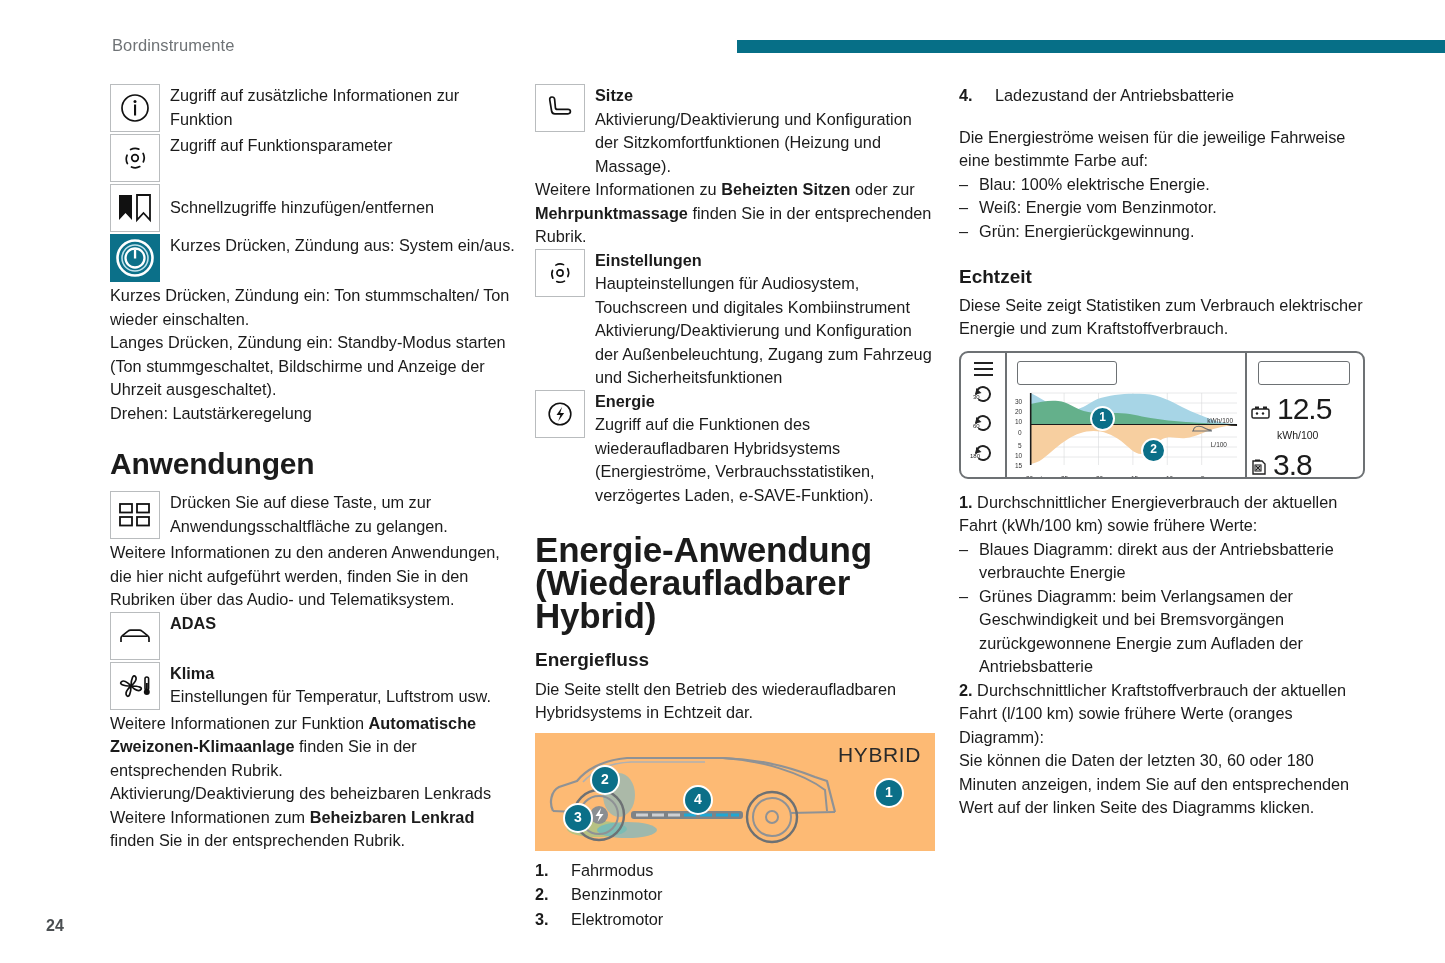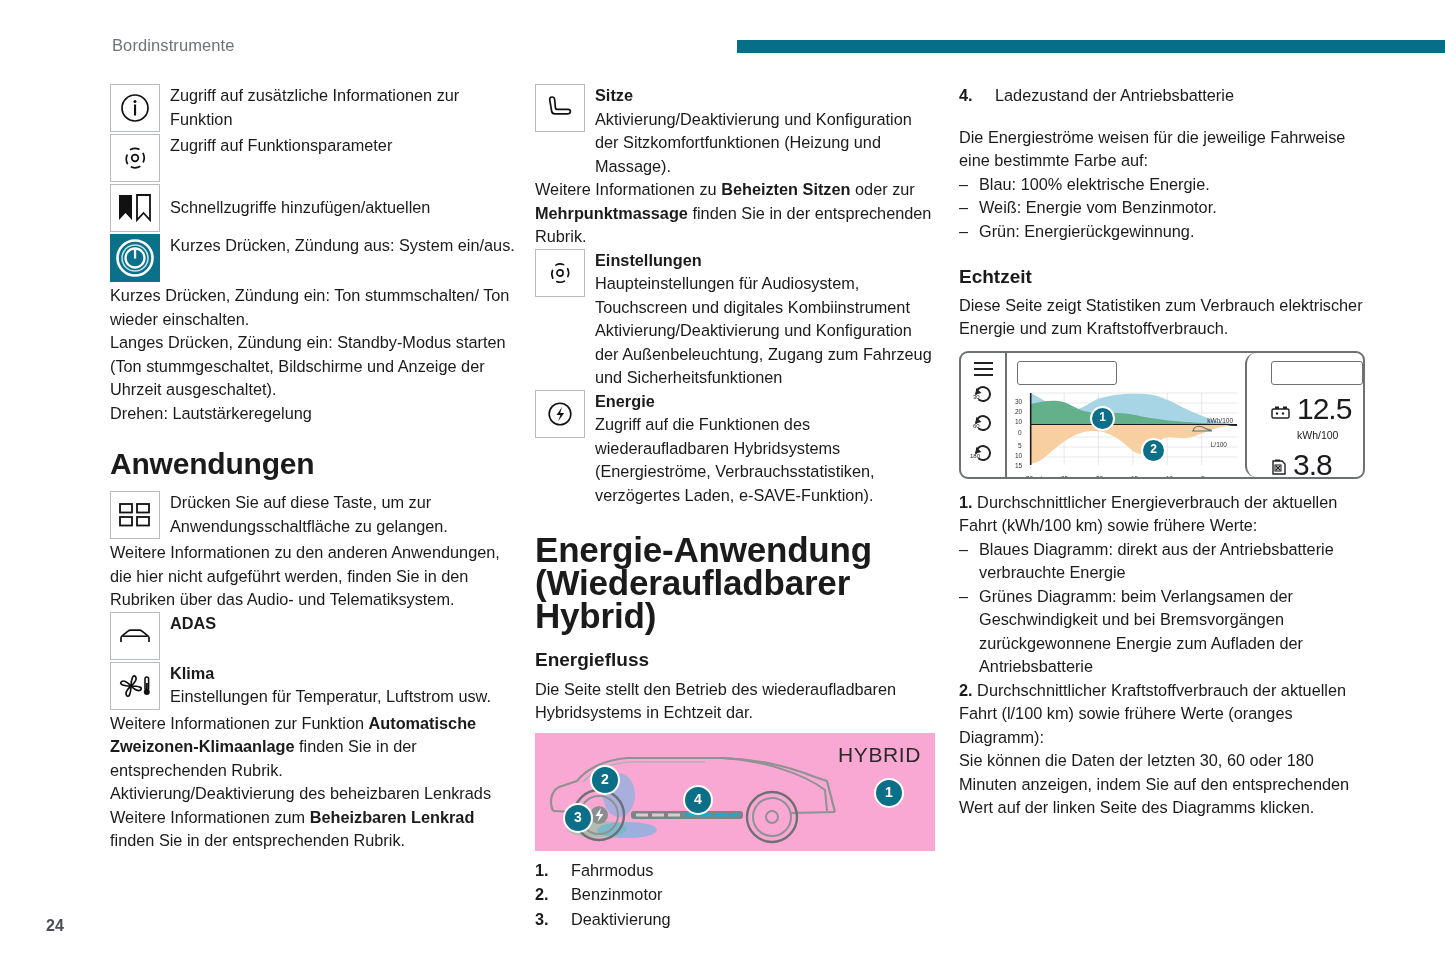--- a/index.html
+++ b/index.html
@@ -60,21 +60,21 @@
 
   ol.num{list-style:none;margin:8px 0 0 0;padding:0;}
   ol.num li{position:relative;padding-left:36px;margin-bottom:1px;}
   ol.num li .n{position:absolute;left:0;top:0;font-weight:bold;}
 
   .numpara{position:relative;}
   .numpara .n{font-weight:bold;}
 
   
   .figure{
-    width:400px;height:118px;background:#f9a8d4;margin-top:8px;position:relative;
+    width:400px;height:118px;background:#fdba74;margin-top:8px;position:relative;
   }
   .hybrid-lbl{
     position:absolute;right:14px;top:10px;font-size:21px;letter-spacing:.6px;color:#2a2a2a;
   }
   .badge{
     position:absolute;width:26px;height:26px;border-radius:50%;
     background:#0b6f88;color:#fff;font-size:14px;font-weight:bold;
     display:flex;align-items:center;justify-content:center;
     border:2.5px solid #fff;box-sizing:content-box;
   }
@@ -86,22 +86,21 @@
     display:flex;overflow:hidden;
   }
   .stat-left{
     width:46px;border-right:2px solid #6d7174;box-sizing:border-box;
     display:flex;flex-direction:column;align-items:center;justify-content:space-around;
     padding:6px 0;
   }
   .stat-mid{flex:1;position:relative;padding:6px 6px 4px 6px;box-sizing:border-box;}
   .stat-right{
     width:118px;border-left:2px solid #6d7174;box-sizing:border-box;
-    padding:8px 6px 0 24px;
-    border-radius:11px;
+    padding:8px 6px 0 4px;
   }
   .pillbox{
     height:22px;border:1.6px solid #6d7174;border-radius:3px;
   }
   .mid-pill{width:98px;margin:2px 0 4px 4px;}
   .right-pill{width:90px;margin:0 auto 10px auto;}
   .valrow{display:flex;align-items:flex-start;gap:6px;margin-bottom:4px;}
   .valnum{font-size:30px;line-height:28px;font-weight:normal;letter-spacing:-1px;}
   .valunit{font-size:10.5px;color:#222;margin-top:1px;}
   .chartwrap{position:relative;width:100%;height:88px;}
@@ -151,21 +150,21 @@
       <div class="flowtxt">Zugriff auf Funktionsparameter</div>
     </div>
 
     <div class="iconrow" style="clear:both;">
       <div class="ico">
         <svg width="38" height="30" viewBox="0 0 38 30">
           <path d="M3 2 h13 v25 l-6.5 -7 l-6.5 7 z" fill="#111"></path>
           <path d="M21 2 h13 v25 l-6.5 -7 l-6.5 7 z" fill="#fff" stroke="#111" stroke-width="1.8"></path>
         </svg>
       </div>
-      <div class="flowtxt" style="padding-top:12px;">Schnellzugriffe hinzufügen/aktuellen</div>
+      <div class="flowtxt" style="padding-top:12px;">Schnellzugriffe hinzufügen/entfernen</div>
     </div>
 
     <div class="iconrow" style="clear:both;">
       <div class="ico power">
         <svg width="42" height="42" viewBox="0 0 42 42">
           <circle cx="21" cy="21" r="17.5" fill="none" stroke="#ffffff" stroke-width="2.6"></circle>
           <circle cx="21" cy="21" r="13" fill="none" stroke="#bfe2ec" stroke-width="1.6"></circle>
           <circle cx="21" cy="21" r="9.5" fill="none" stroke="#ffffff" stroke-width="2.3"></circle>
           <rect x="19.9" y="12.5" width="2.3" height="9" fill="#ffffff"></rect>
         </svg>
@@ -320,21 +319,21 @@
       </svg>
       <div class="badge" style="left:55px;top:32px;">2</div>
       <div class="badge" style="left:28px;top:70px;">3</div>
       <div class="badge" style="left:148px;top:52px;">4</div>
       <div class="badge" style="left:339px;top:45px;">1</div>
     </div>
 
     <ol class="num">
       <li><span class="n">1.</span><span>Fahrmodus</span></li>
       <li><span class="n">2.</span><span>Benzinmotor</span></li>
-      <li><span class="n">3.</span><span>Deaktivierung</span></li>
+      <li><span class="n">3.</span><span>Elektromotor</span></li>
     </ol>
   </div>
 
   <div class="col col3">
 
     <ol class="num" style="margin-top:0;">
       <li><span class="n">4.</span><span>Ladezustand der Antriebsbatterie</span></li>
     </ol>
 
     <p class="tight" style="margin-top:18px;">Die Energieströme weisen für die jeweilige Fahrweise eine bestimmte Farbe auf:</p>

